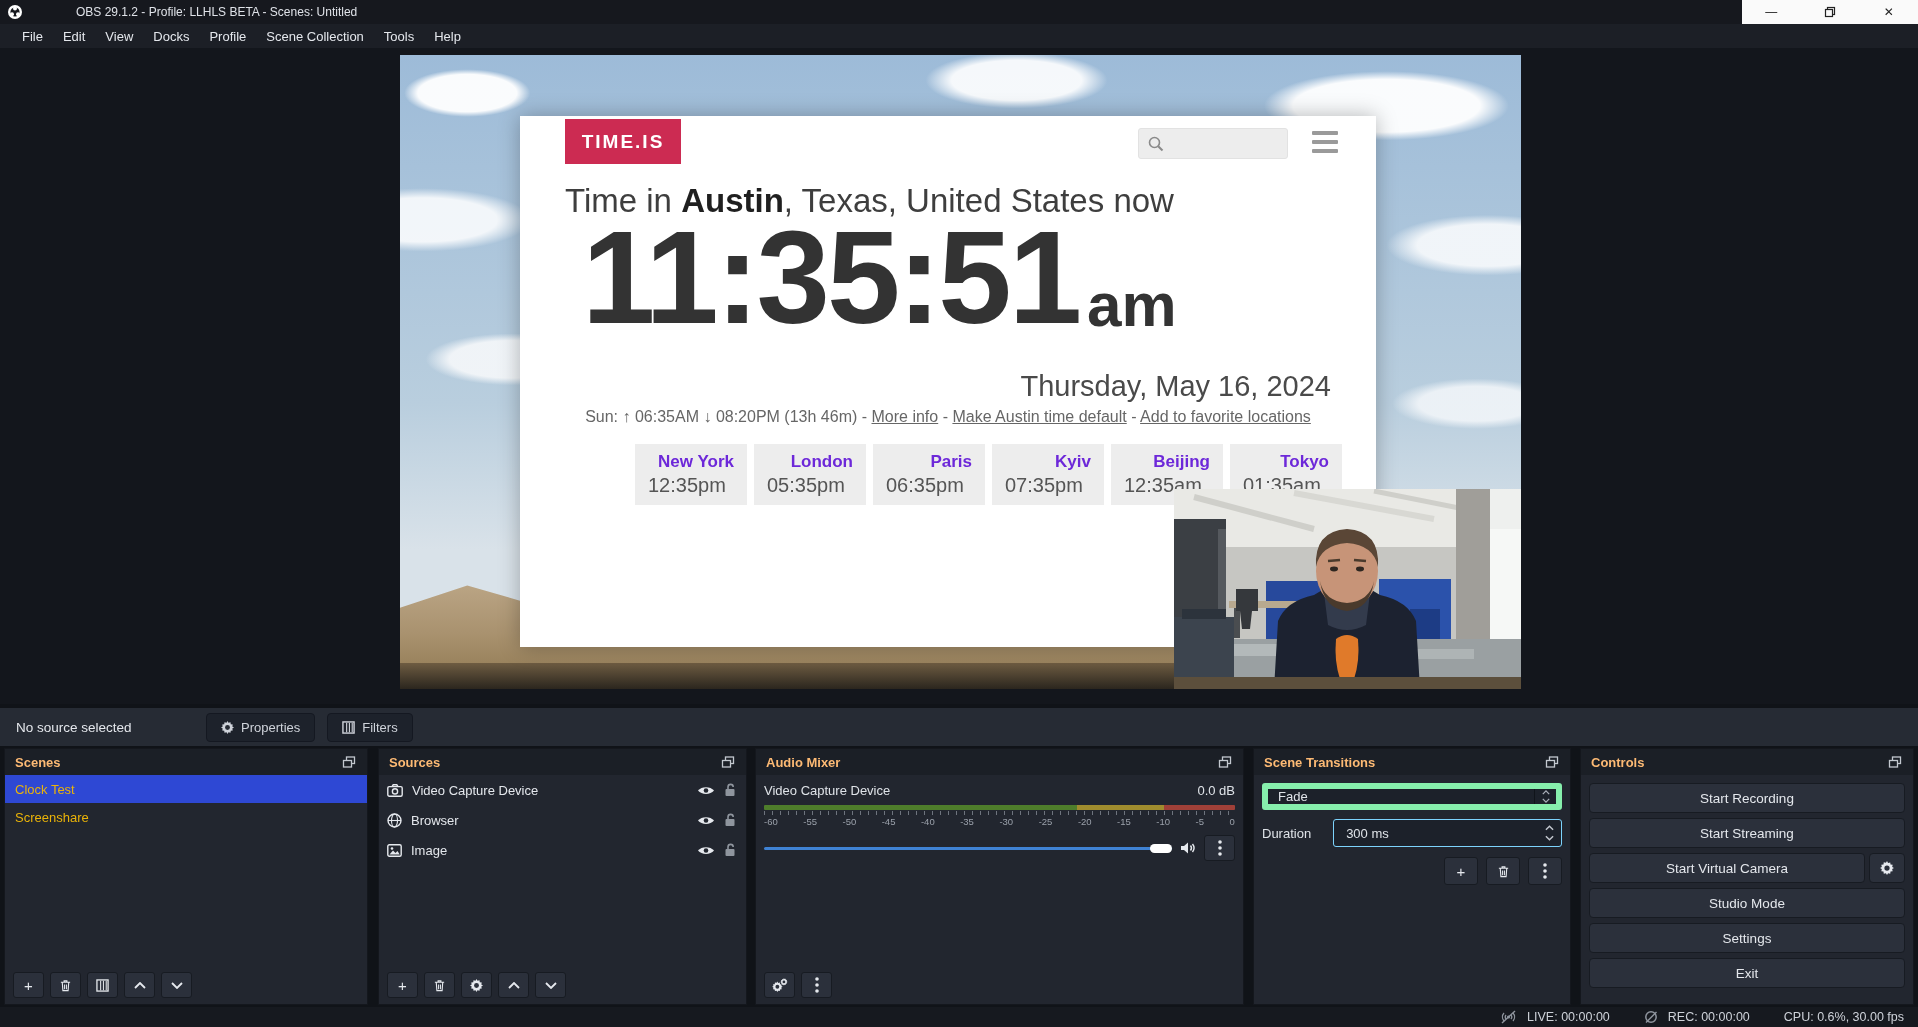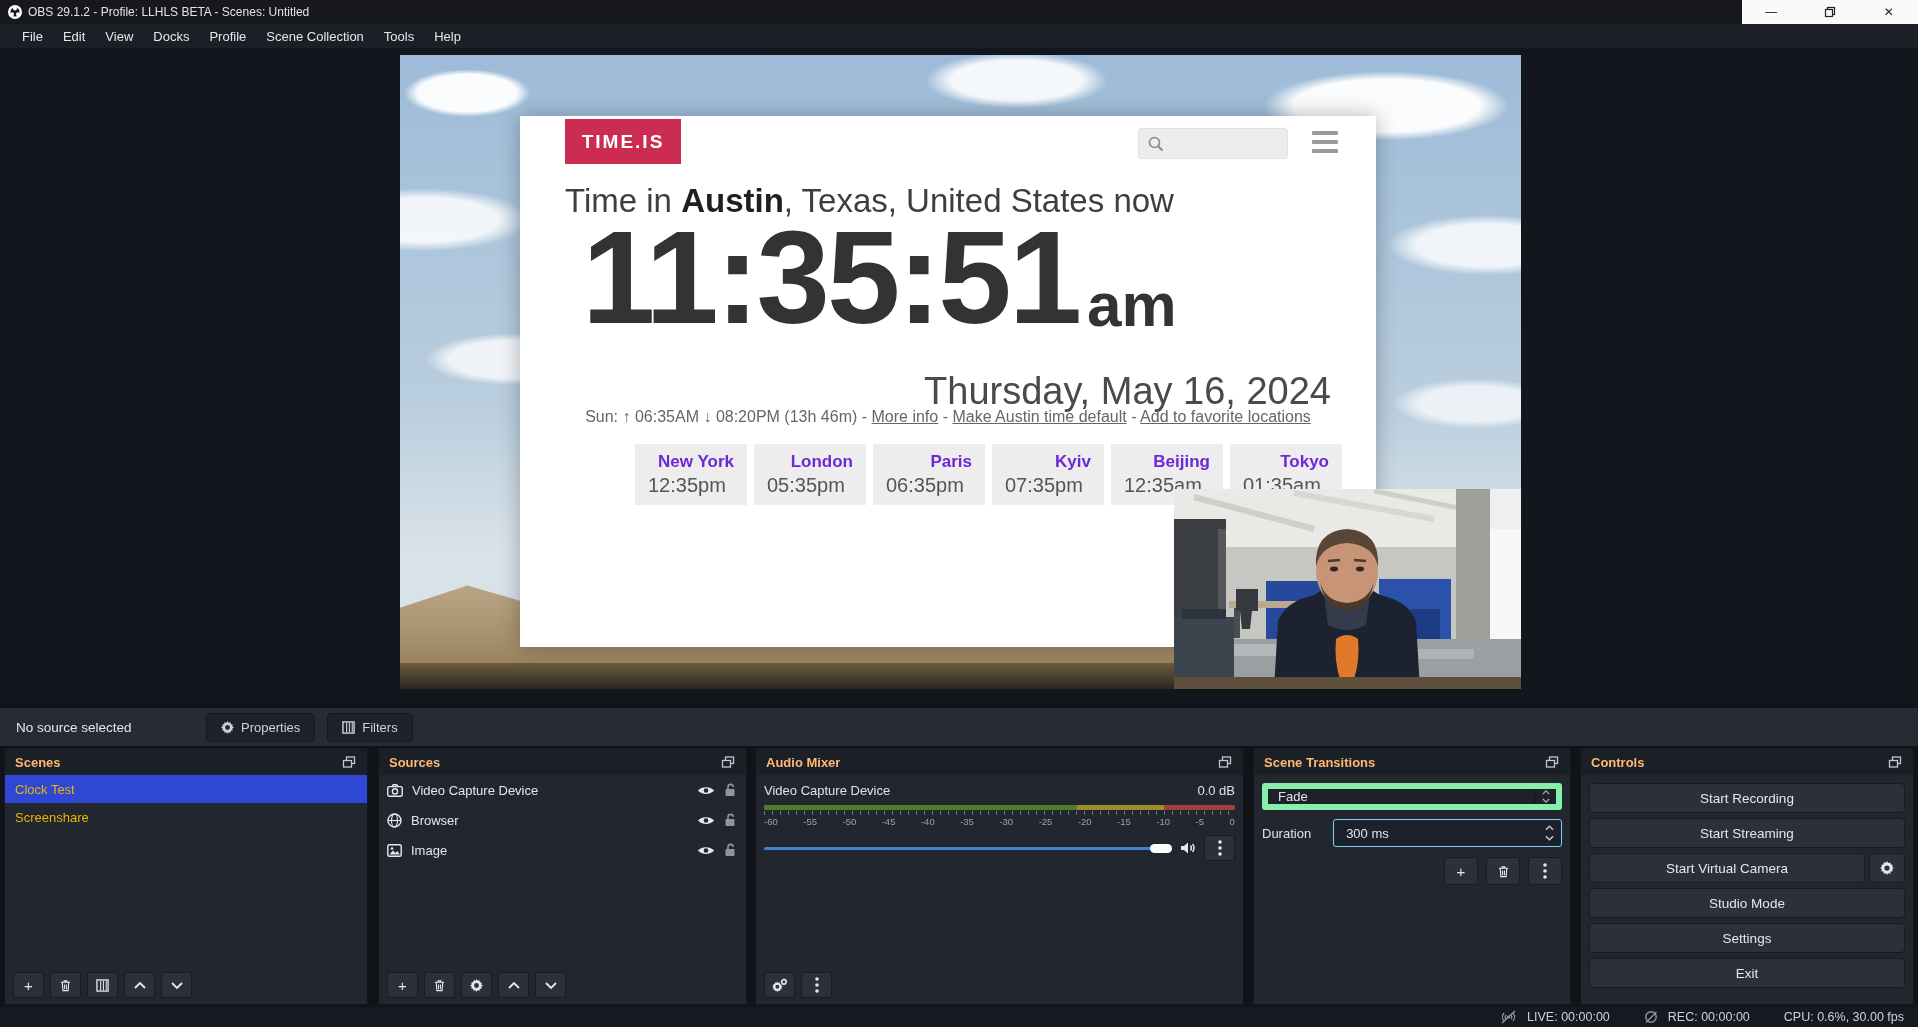--- a/index.html
+++ b/index.html
@@ -3,21 +3,21 @@
 <meta charset="utf-8">
 <style>
   * { box-sizing: border-box; margin: 0; padding: 0; }
   html,body { width:1918px; height:1027px; overflow:hidden; }
   body { font-family:"Liberation Sans", sans-serif; background:#101318; color:#e6e9ee; }
   .app { position:relative; width:1918px; height:1027px; background:#101318; }
 
   
   .titlebar { position:absolute; left:0; top:0; width:100%; height:24px; background:#16181e; display:flex; align-items:center; }
   .titlebar .logo { margin:0 6px 0 8px; display:flex; }
-  .titlebar .title { font-size:12px; color:#dfe2e8; }
+  .titlebar .title { font-size:12px; color:#dfe2e8;margin-left:48px; }
   .win-light { position:absolute; right:0; top:0; width:176px; height:24px; background:#fafafa; display:flex; }
   .win-btn { flex:1; display:flex; align-items:center; justify-content:center; color:#222; font-size:12px; cursor:default; }
 
   
   .menubar { position:absolute; left:0; top:24px; width:100%; height:24px; background:#1c1f26; display:flex; align-items:center; padding-left:12px; }
   .menu-item { font-size:13px; color:#e4e7ec; padding:3px 10px; }
 
   
   .preview-area { position:absolute; left:0; top:48px; width:100%; height:656px; background:#13161c; }
   .canvas { position:absolute; left:400px; top:7px; width:1121px; height:634px; overflow:hidden; background:#9dbbd8; }
@@ -41,21 +41,21 @@
   .timeis { position:absolute; left:120px; top:61px; width:856px; height:531px; background:#ffffff; box-shadow:0 0 20px rgba(0,0,0,.28); color:#3c3c3c; }
   .ti-logo { position:absolute; left:45px; top:3px; width:116px; height:45px; background:#cc2b52; color:#fff; display:flex; align-items:center; justify-content:center; font-weight:bold; font-size:19px; letter-spacing:2px; }
   .ti-search { position:absolute; left:618px; top:12px; width:150px; height:31px; background:#ededed; border:1px solid #e2e2e2; border-radius:3px; display:flex; align-items:center; padding-left:8px; }
   .ti-burger { position:absolute; left:792px; top:15px; width:26px; height:22px; display:flex; flex-direction:column; justify-content:space-between; }
   .ti-burger div { height:4px; background:#9a9a9a; border-radius:1px; }
   .ti-heading { position:absolute; left:45px; top:66px; font-size:33px; color:#3e3e3e; white-space:nowrap; }
   .ti-heading b { color:#1f1f1f; }
   .ti-clock { position:absolute; left:62px; top:96px; display:flex; align-items:flex-end; color:#333; }
   .ti-time { font-size:132px; font-weight:bold; letter-spacing:-3px; line-height:1; }
   .ti-ampm { font-size:62px; font-weight:bold; line-height:1; margin:0 0 8px 8px; }
-  .ti-date { position:absolute; right:45px; top:254px; font-size:38px; color:#4a4a4a; }
+  .ti-date { position:absolute; right:45px; top:254px; font-size:29px; color:#4a4a4a; }
   .ti-sun { position:absolute; left:0; top:292px; width:100%; text-align:center; font-size:16px; color:#666; white-space:nowrap; }
   .ti-sun a { color:#666; text-decoration:underline; }
   .ti-cities { position:absolute; left:115px; top:328px; display:flex; gap:7px; }
   .ti-card { background:#ededed; padding:8px 13px; min-width:112px; }
   .ti-card .cname { font-size:17px; font-weight:bold; color:#6d28d9; text-align:right; }
   .ti-card .ctime { font-size:20px; color:#555; text-align:left; margin-top:2px; }
 
   .webcam { position:absolute; left:774px; top:434px; width:347px; height:200px; overflow:hidden; background:#c9c9c6; }
 
   

